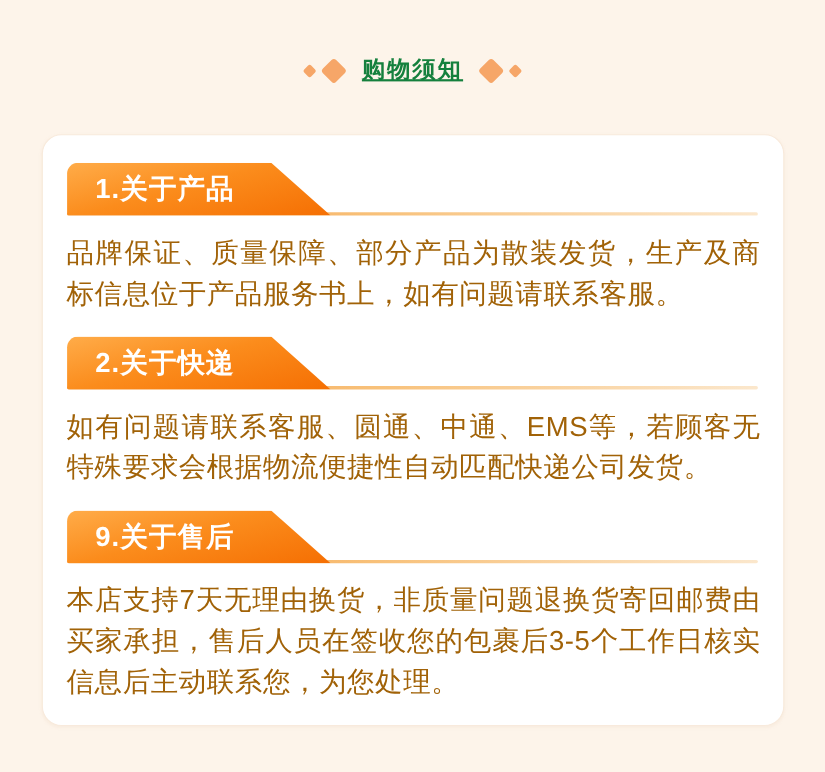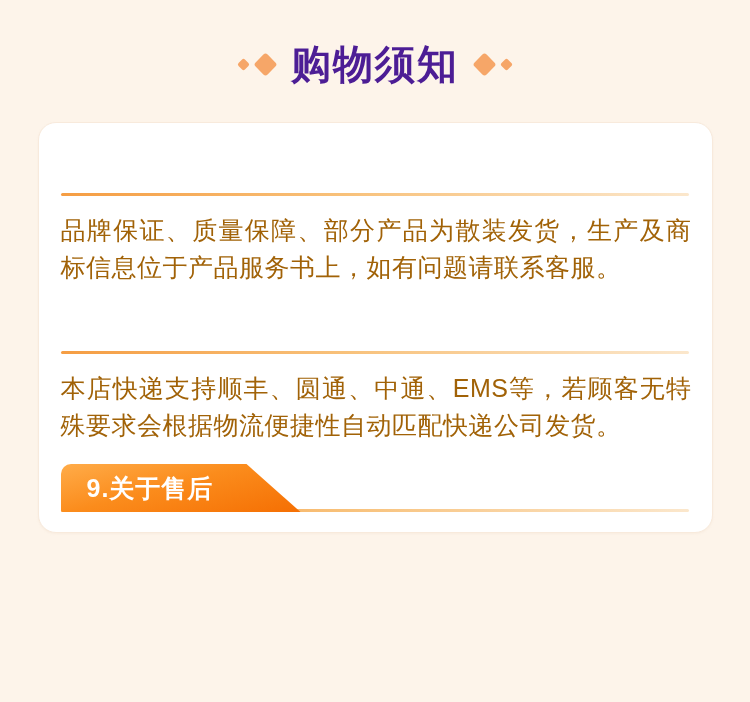--- a/index.html
+++ b/index.html
@@ -15,22 +15,22 @@
   .title-row {
     display: flex; align-items: center; justify-content: center;
     gap: 9px; height: 36px;
   }
   .deco { background: #F6A668; flex: 0 0 auto; }
   .deco-small { width: 9px; height: 9px; border-radius: 2px; transform: rotate(45deg); }
   .deco-large { width: 17px; height: 17px; border-radius: 3px; transform: rotate(45deg); }
   .gap-l { margin-right: 8px; }
   .gap-r { margin-left: 8px; }
   .page-title {
-    font-size: 40px; font-weight: bold; color: #4c1d95;
-    letter-spacing: 2px; line-height: 36px;
+    font-size: 21px; font-weight: bold; color: #15803d;
+    letter-spacing: 2px; line-height: 36px; text-decoration: underline;
   }
 
   
   .card {
     width: 675px; margin: 40px auto 0;
     background: #FFFFFF;
     border: 1px solid #F8EADC;
     border-radius: 18px;
     padding: 25px 22px 20px 22px;
     box-shadow: 0 1px 2px rgba(240, 220, 200, 0.25);
@@ -80,32 +80,35 @@
     <h1 class="page-title">购物须知</h1>
     <span class="deco deco-large gap-r"></span>
     <span class="deco deco-small"></span>
   </div>
 
   <div class="card">
 
     <div class="section">
       <div class="ribbon-wrap">
         <div class="ribbon-underline"></div>
+        <div class="ribbon">1.关于产品</div>
       </div>
       <p class="section-body">品牌保证、质量保障、部分产品为散装发货，生产及商标信息位于产品服务书上，如有问题请联系客服。</p>
     </div>
 
     <div class="section">
       <div class="ribbon-wrap">
         <div class="ribbon-underline"></div>
+        <div class="ribbon">2.关于快递</div>
       </div>
-      <p class="section-body">本店快递支持顺丰、圆通、中通、EMS等，若顾客无特殊要求会根据物流便捷性自动匹配快递公司发货。</p>
+      <p class="section-body">如有问题请联系客服、圆通、中通、EMS等，若顾客无特殊要求会根据物流便捷性自动匹配快递公司发货。</p>
     </div>
 
     <div class="section">
       <div class="ribbon-wrap">
         <div class="ribbon-underline"></div>
         <div class="ribbon">9.关于售后</div>
       </div>
+      <p class="section-body">本店支持7天无理由换货，非质量问题退换货寄回邮费由买家承担，售后人员在签收您的包裹后3-5个工作日核实信息后主动联系您，为您处理。</p>
     </div>
 
   </div>
 </div>
 
 </body></html>

